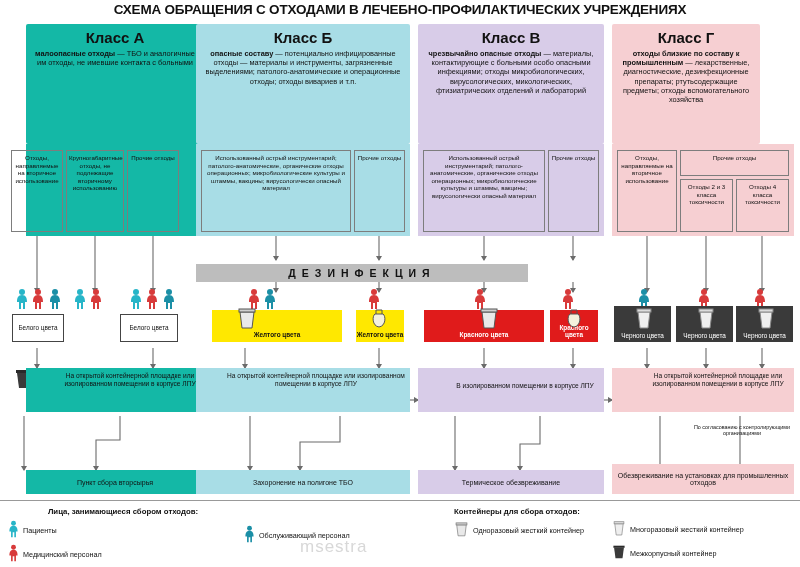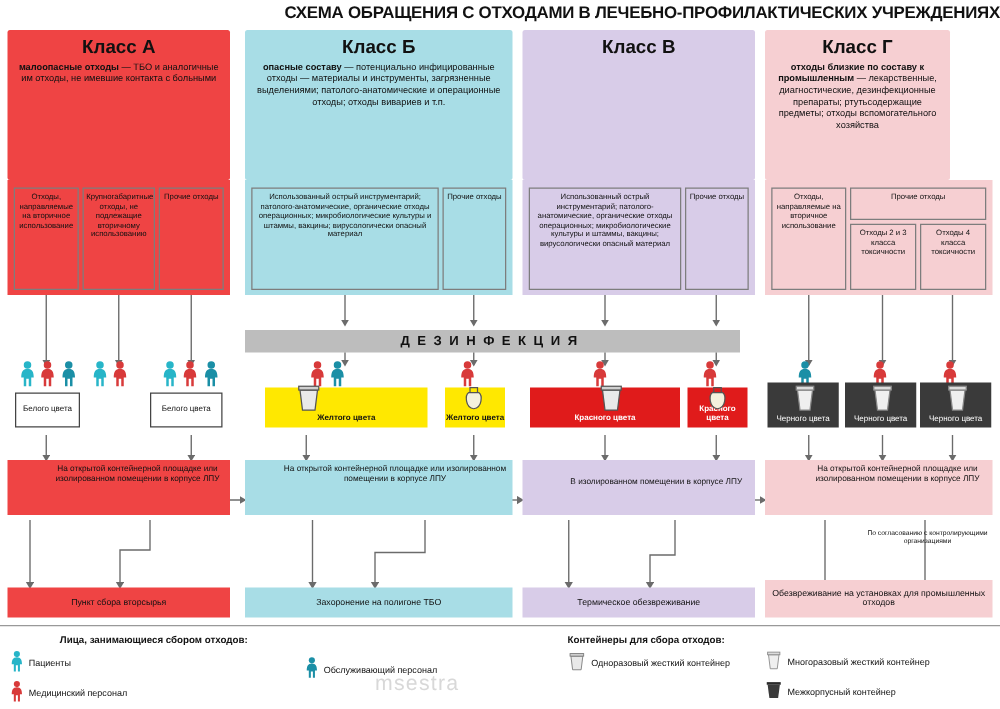--- a/index.html
+++ b/index.html
@@ -1,26 +1,26 @@
 <!DOCTYPE html>
 <html><head>
 <meta charset="utf-8">
 <style>
   html,body{margin:0;padding:0;}
   body{width:800px;height:567px;background:#ffffff;font-family:"Liberation Sans",sans-serif;overflow:hidden;position:relative;}
-  .title{position:absolute;left:0;top:0;width:800px;height:20px;line-height:20px;text-align:right;
+  .title{position:absolute;left:0;top:0;width:800px;height:20px;line-height:20px;text-align:center;
     font-size:13.5px;font-weight:bold;color:#111;letter-spacing:-0.2px;white-space:nowrap;}
   .col{position:absolute;top:24px;}
   .colhead{border-radius:2px;padding:5px 6px 7px 6px;box-sizing:border-box;}
   .ctitle{text-align:center;font-size:15px;font-weight:bold;color:#111;margin-bottom:3px;}
   .cdesc{text-align:center;font-size:7.4px;line-height:9.2px;color:#111;}
   .cdesc b{font-weight:bold;}
   .sub{box-sizing:border-box;border:1px solid #7d7d7d;background:transparent;font-size:6.2px;line-height:7.6px;
        text-align:center;color:#111;padding:3px 2px;}
-  .bandA{background:#ef4444;}
+  .bandA{background:#14b8a6;margin-left:20px;}
   .bandB{background:#a8dde6;}
   .bandV{background:#d8cce8;}
   .bandG{background:#f6cfd2;}
   .disinf{position:absolute;background:#bdbdbd;color:#111;font-weight:bold;font-size:10.5px;letter-spacing:6px;
       text-align:center;}
   .box{position:absolute;box-sizing:border-box;text-align:center;font-size:6.4px;line-height:7.6px;color:#111;}
   .lblw{position:absolute;background:#ffffff;border:1px solid #444;}
   .yellow{background:#ffe800;}
   .red{background:#e01b1b;color:#fff;}
   .dark{background:#3a3a3a;color:#fff;}
@@ -48,20 +48,23 @@
   </div>
 </div>
 <div class="col colhead bandB" style="left:196px;width:214px;height:120px;">
   <div class="ctitle">Класс Б</div>
   <div class="cdesc">
     <b>опасные составу</b><span> — потенциально инфицированные отходы — материалы и инструменты, загрязненные выделениями; патолого-анатомические и операционные отходы; отходы вивариев и т.п.</span>
   </div>
 </div>
 <div class="col colhead bandV" style="left:418px;width:186px;height:120px;">
   <div class="ctitle">Класс В</div>
+  <div class="cdesc">
+    <b>чрезвычайно опасные отходы</b><span> — материалы, контактирующие с больными особо опасными инфекциями; отходы микробиологических, вирусологических, микологических, фтизиатрических отделений и лабораторий</span>
+  </div>
 </div>
 <div class="col colhead bandG" style="left:612px;width:148px;height:120px;">
   <div class="ctitle">Класс Г</div>
   <div class="cdesc">
     <b>отходы близкие по составу к промышленным</b><span> — лекарственные, диагностические, дезинфекционные препараты; ртутьсодержащие предметы; отходы вспомогательного хозяйства</span>
   </div>
 </div>
 
 <div class="col bandA" style="left:6px;top:144px;width:178px;height:92px;"></div>
 <div class="col bandB" style="left:196px;top:144px;width:214px;height:92px;"></div>
@@ -76,21 +79,21 @@
 <div class="sub" style="position:absolute;left:354px;top:150px;width:51px;height:82px;">Прочие отходы</div>
 
 <div class="sub" style="position:absolute;left:423px;top:150px;width:122px;height:82px;">Использованный острый инструментарий; патолого-анатомические, органические отходы операционных; микробиологические культуры и штаммы, вакцины; вирусологически опасный материал</div>
 <div class="sub" style="position:absolute;left:548px;top:150px;width:51px;height:82px;">Прочие отходы</div>
 
 <div class="sub" style="position:absolute;left:617px;top:150px;width:60px;height:82px;">Отходы, направляемые на вторичное использование</div>
 <div class="sub" style="position:absolute;left:680px;top:150px;width:109px;height:26px;">Прочие отходы</div>
 <div class="sub" style="position:absolute;left:680px;top:179px;width:53px;height:53px;">Отходы 2 и 3 класса токсичности</div>
 <div class="sub" style="position:absolute;left:736px;top:179px;width:53px;height:53px;">Отходы 4 класса токсичности</div>
 
-<div class="disinf" style="left:196px;top:264px;width:396px;height:18px;line-height:18px;">ДЕЗИНФЕКЦИЯ</div>
+<div class="disinf" style="left:196px;top:264px;width:332px;height:18px;line-height:18px;">ДЕЗИНФЕКЦИЯ</div>
 
 <svg class="arrows" viewBox="0 0 800 567">
   <defs>
     <marker id="ah" markerWidth="7" markerHeight="7" refX="4" refY="3" orient="auto">
       <path d="M0,0 L5,3 L0,6 z" fill="#6b6b6b"></path>
     </marker>
   </defs>
   <g stroke="#6b6b6b" stroke-width="1.1" fill="none" marker-end="url(#ah)">
 
     <path d="M37,236 L37,292"></path>

